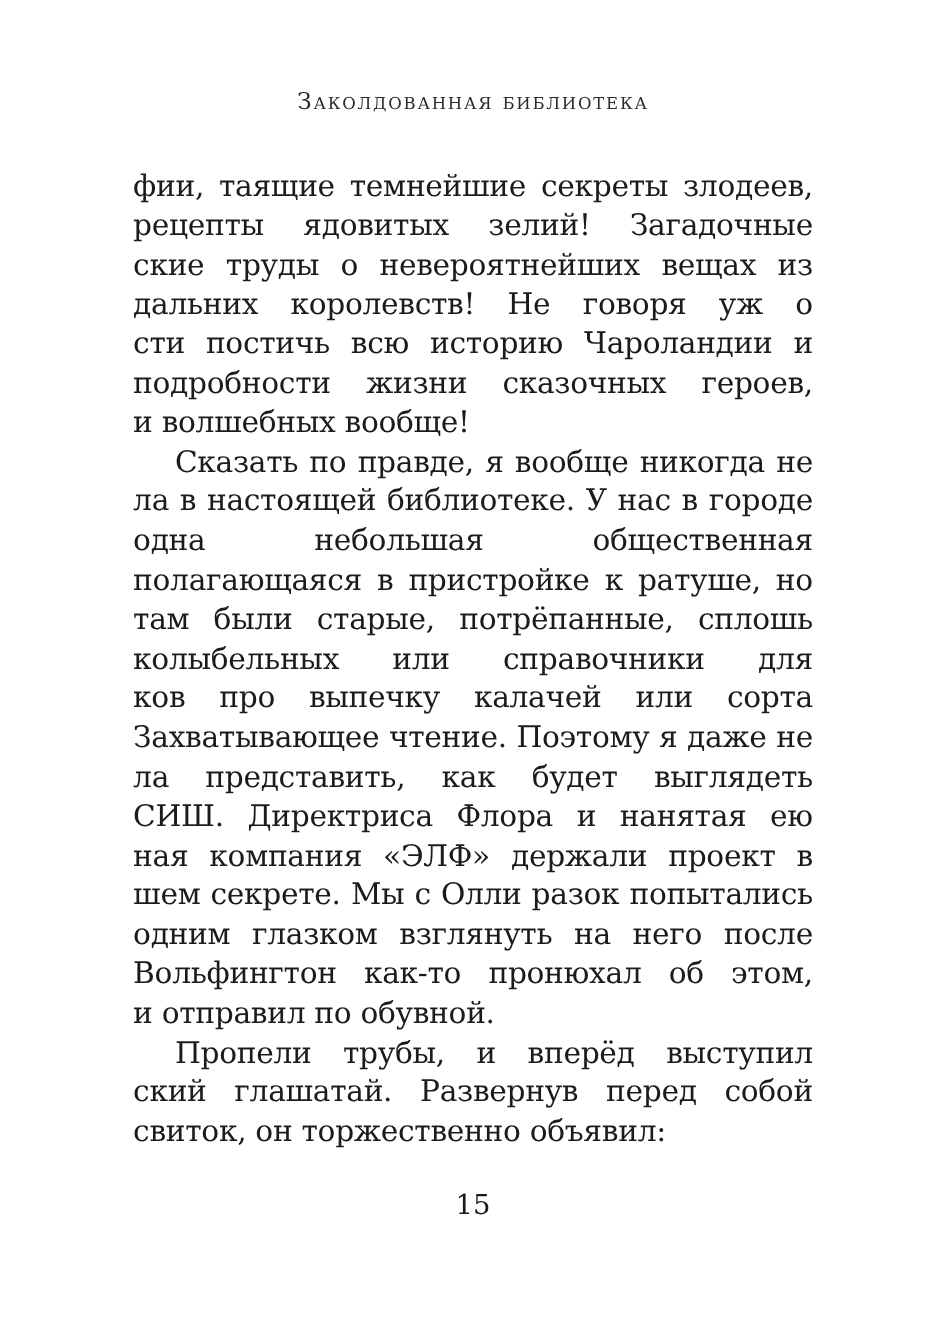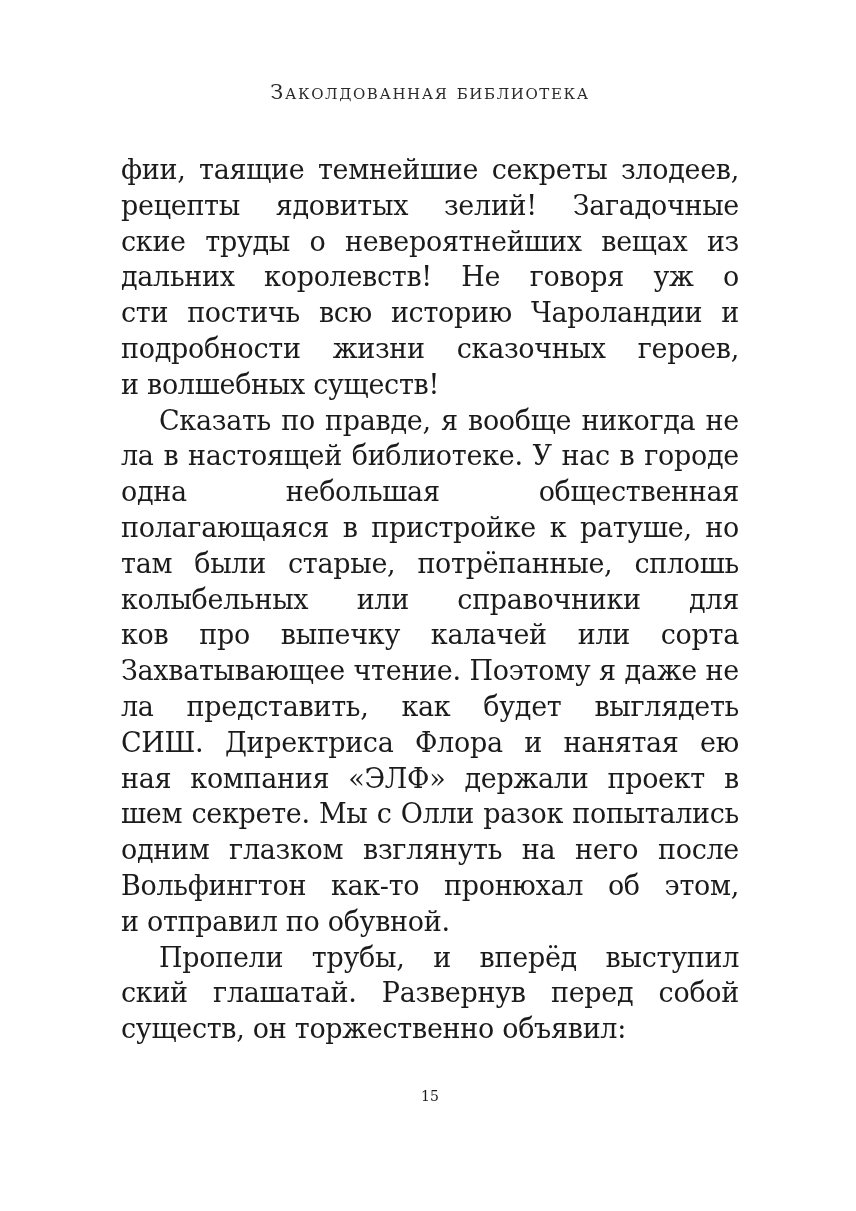--- a/index.html
+++ b/index.html
@@ -50,42 +50,42 @@
   }
   .line.para-last {
     text-align-last: left;
   }
   .folio {
     position: absolute;
     top: 1083px;
     left: 85px;
     width: 618px;
     text-align: center;
-    font-size: 14px;
+    font-size: 25px;
     line-height: 26px;
     color: #1b1b1b;
   }
 </style>
 </head>
 <body>
 
 <div class="book-page">
 
   <div class="running-head">Заколдованная библиотека</div>
 
   <div class="text-block">
 
     <div>
       <div class="line">фии, таящие темнейшие секреты злодеев, и даже</div>
       <div class="line">рецепты ядовитых зелий! Загадочные магиче-</div>
       <div class="line">ские труды о невероятнейших вещах из самых</div>
       <div class="line">дальних королевств! Не говоря уж о возможно-</div>
       <div class="line">сти постичь всю историю Чароландии и все-все</div>
       <div class="line">подробности жизни сказочных героев, злодеев</div>
-      <div class="line para-last">и волшебных существ!</div>
+      <div class="line para-last">и волшебных вообще!</div>
     </div>
 
     <div>
       <div class="line indent">Сказать по правде, я вообще никогда не быва-</div>
       <div class="line">ла в настоящей библиотеке. У нас в городе была</div>
       <div class="line">одна небольшая общественная библиотечка, рас-</div>
       <div class="line">полагающаяся в пристройке к ратуше, но книги</div>
       <div class="line">там были старые, потрёпанные, сплошь сборники</div>
       <div class="line">колыбельных или справочники для ремесленни-</div>
       <div class="line">ков про выпечку калачей или сорта обувной кожи.</div>
@@ -95,20 +95,20 @@
       <div class="line">ная компания «ЭЛФ» держали проект в строжай-</div>
       <div class="line">шем секрете. Мы с Олли разок попытались хоть</div>
       <div class="line">одним глазком взглянуть на него после отбоя, но</div>
       <div class="line">Вольфингтон как-то пронюхал об этом, засёк нас</div>
       <div class="line para-last">и отправил по обувной.</div>
     </div>
 
     <div>
       <div class="line indent">Пропели трубы, и вперёд выступил королев-</div>
       <div class="line">ский глашатай. Развернув перед собой большой</div>
-      <div class="line para-last">существ, он торжественно объявил:</div>
+      <div class="line para-last">свиток, он торжественно объявил:</div>
     </div>
 
   </div>
 
   <div class="folio">15</div>
 
 </div>
 
 </body></html>

